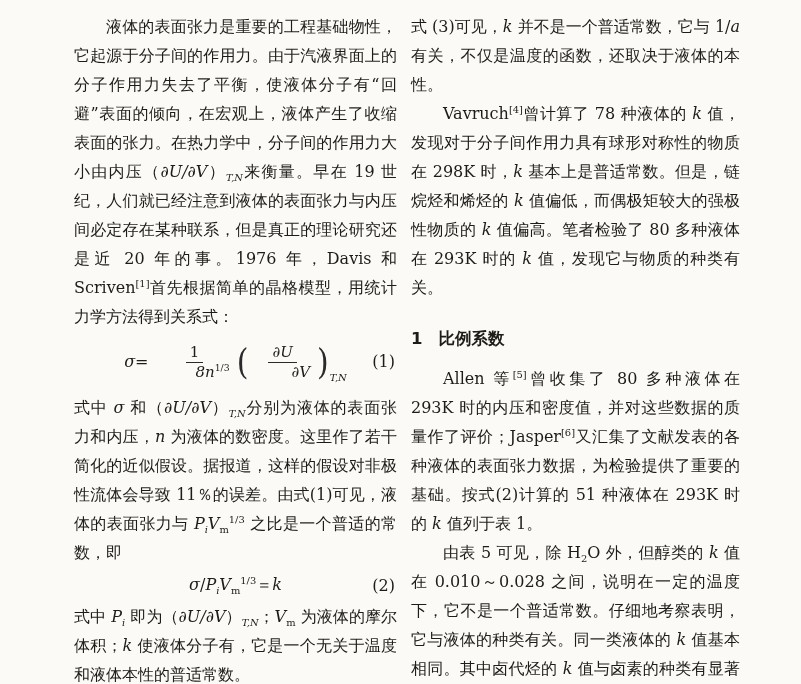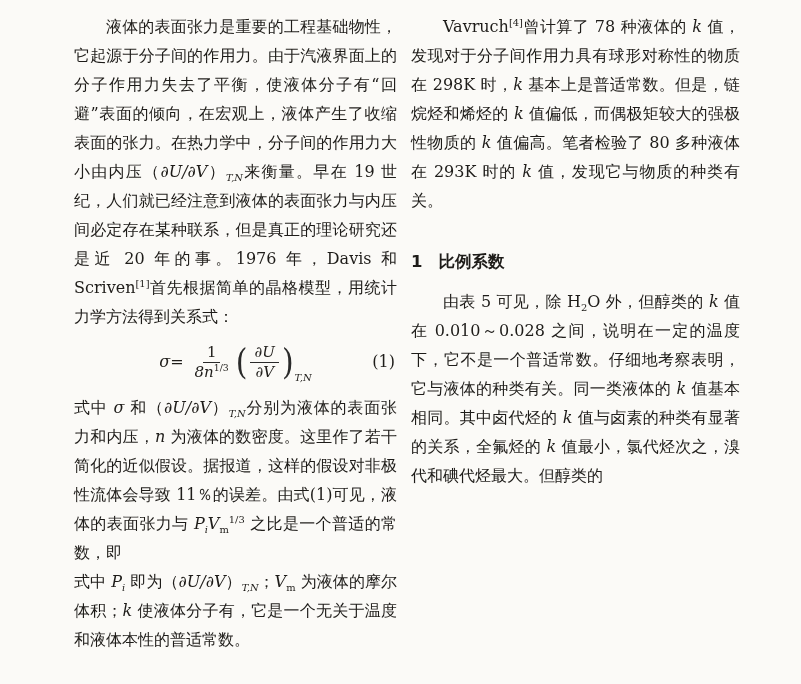--- a/index.html
+++ b/index.html
@@ -19,26 +19,26 @@
   .seg-sup{font-size:0.62em;vertical-align:super;line-height:0;}
   .seg-sub{font-size:0.62em;vertical-align:sub;line-height:0;font-style:italic;}
   .seg-subn{font-size:0.62em;vertical-align:sub;line-height:0;}
   .formula{position:relative;display:flex;justify-content:center;align-items:center;
     margin:7px 0 7px 0;line-height:1.25;min-height:48px;}
   .formula-inline{position:relative;text-align:center;margin:3px 0;line-height:29px;}
   .f-lhs{font-style:italic;margin-right:4px;}
   .frac{display:inline-flex;flex-direction:column;align-items:center;
     vertical-align:middle;margin:0 3px;font-size:15px;}
   .frac .num{padding:0 4px;border-bottom:1px solid #2a2a2a;line-height:1.25;}
-  .frac .den{padding:0 4px;line-height:1.25;}
+  .frac .den{padding:0 4px;line-height:1.25;margin-left:36px;}
   .bigparen{font-size:30px;line-height:0;font-weight:400;transform:scaleY(1.15);color:#2a2a2a;}
   .f-sub{font-size:10px;font-style:italic;align-self:flex-end;margin:0 0 2px 1px;}
   .eqnum{position:absolute;right:2px;top:50%;transform:translateY(-50%);font-style:normal;}
   .sec-heading{font-family:"DejaVu Sans","Liberation Sans",sans-serif;
-    font-weight:bold;font-size:16.5px;margin:32px 0 11px 0;text-indent:0;}
+    font-weight:bold;font-size:16.5px;margin:22px 0 11px 0;text-indent:0;}
   .sec-heading .sec-num{margin-right:16px;}
 </style>
 </head>
 <body>
 
 <div class="page">
 
   <div class="col col-left">
     <p class="indent"><span>液体的表面张力是重要的工程基础物性，它起源于分子间的作用力。由于汽液界面上的分子作用力失去了平衡，使液体分子有“回避”表面的倾向，在宏观上，液体产生了收缩表面的张力。在热力学中，分子间的作用力大小由内压（</span><span class="seg-i">∂U/∂V</span><span>）</span><span class="seg-sub">T,N</span><span>来衡量。早在 19 世纪，人们就已经注意到液体的表面张力与内压间必定存在某种联系，但是真正的理论研究还是近 20 年的事。1976 年，Davis 和 Scriven</span><span class="seg-sup">[1]</span><span>首先根据简单的晶格模型，用统计力学方法得到关系式：</span></p>
 
@@ -53,31 +53,37 @@
         <span class="num seg-i">∂U</span>
         <span class="den seg-i">∂V</span>
       </span>
       <span class="bigparen">)</span>
       <span class="f-sub">T,N</span>
       <span class="eqnum">(1)</span>
     </div>
 
     <p><span>式中 </span><span class="seg-i">σ</span><span> 和（</span><span class="seg-i">∂U/∂V</span><span>）</span><span class="seg-sub">T,N</span><span>分别为液体的表面张力和内压，</span><span class="seg-i">n</span><span> 为液体的数密度。这里作了若干简化的近似假设。据报道，这样的假设对非极性流体会导致 11％的误差。由式(1)可见，液体的表面张力与 </span><span class="seg-i">P</span><span class="seg-sub">i</span><span class="seg-i">V</span><span class="seg-subn">m</span><span class="seg-sup">1/3</span><span> 之比是一个普适的常数，即</span></p>
 
+    <div class="formula-inline">
+      <span><span class="seg-i">σ</span><span>/</span><span class="seg-i">P</span><span class="seg-sub">i</span><span class="seg-i">V</span><span class="seg-subn">m</span><span class="seg-sup">1/3</span><span>＝</span><span class="seg-i">k</span></span>
+      <span class="eqnum">(2)</span>
+    </div>
 
     <p><span>式中 </span><span class="seg-i">P</span><span class="seg-sub">i</span><span> 即为（</span><span class="seg-i">∂U/∂V</span><span>）</span><span class="seg-sub">T,N</span><span>；</span><span class="seg-i">V</span><span class="seg-subn">m</span><span> 为液体的摩尔体积；</span><span class="seg-i">k</span><span> 使液体分子有，它是一个无关于温度和液体本性的普适常数。</span></p>
 
   </div>
 
   <div class="col col-right">
+    <p><span>式 (3)可见，</span><span class="seg-i">k</span><span> 并不是一个普适常数，它与 1/</span><span class="seg-i">a</span><span> 有关，不仅是温度的函数，还取决于液体的本性。</span></p>
 
     <p class="indent"><span>Vavruch</span><span class="seg-sup">[4]</span><span>曾计算了 78 种液体的 </span><span class="seg-i">k</span><span> 值，发现对于分子间作用力具有球形对称性的物质在 298K 时，</span><span class="seg-i">k</span><span> 基本上是普适常数。但是，链烷烃和烯烃的 </span><span class="seg-i">k</span><span> 值偏低，而偶极矩较大的强极性物质的 </span><span class="seg-i">k</span><span> 值偏高。笔者检验了 80 多种液体在 293K 时的 </span><span class="seg-i">k</span><span> 值，发现它与物质的种类有关。</span></p>
 
     <h2 class="sec-heading">
       <span class="sec-num">1</span><span>比例系数</span>
     </h2>
 
+    <p class="indent"><span>Allen 等</span><span class="seg-sup">[5]</span><span>曾收集了 80 多种液体在 293K 时的内压和密度值，并对这些数据的质量作了评价；Jasper</span><span class="seg-sup">[6]</span><span>又汇集了文献发表的各种液体的表面张力数据，为检验提供了重要的基础。按式(2)计算的 51 种液体在 293K 时的 </span><span class="seg-i">k</span><span> 值列于表 1。</span></p>
 
     <p class="indent"><span>由表 5 可见，除 H</span><span class="seg-subn">2</span><span>O 外，但醇类的 </span><span class="seg-i">k</span><span> 值在 0.010～0.028 之间，说明在一定的温度下，它不是一个普适常数。仔细地考察表明，它与液体的种类有关。同一类液体的 </span><span class="seg-i">k</span><span> 值基本相同。其中卤代烃的 </span><span class="seg-i">k</span><span> 值与卤素的种类有显著的关系，全氟烃的 </span><span class="seg-i">k</span><span> 值最小，氯代烃次之，溴代和碘代烃最大。但醇类的 </span></p>
 
   </div>
 
 </div>
 
 </body></html>

